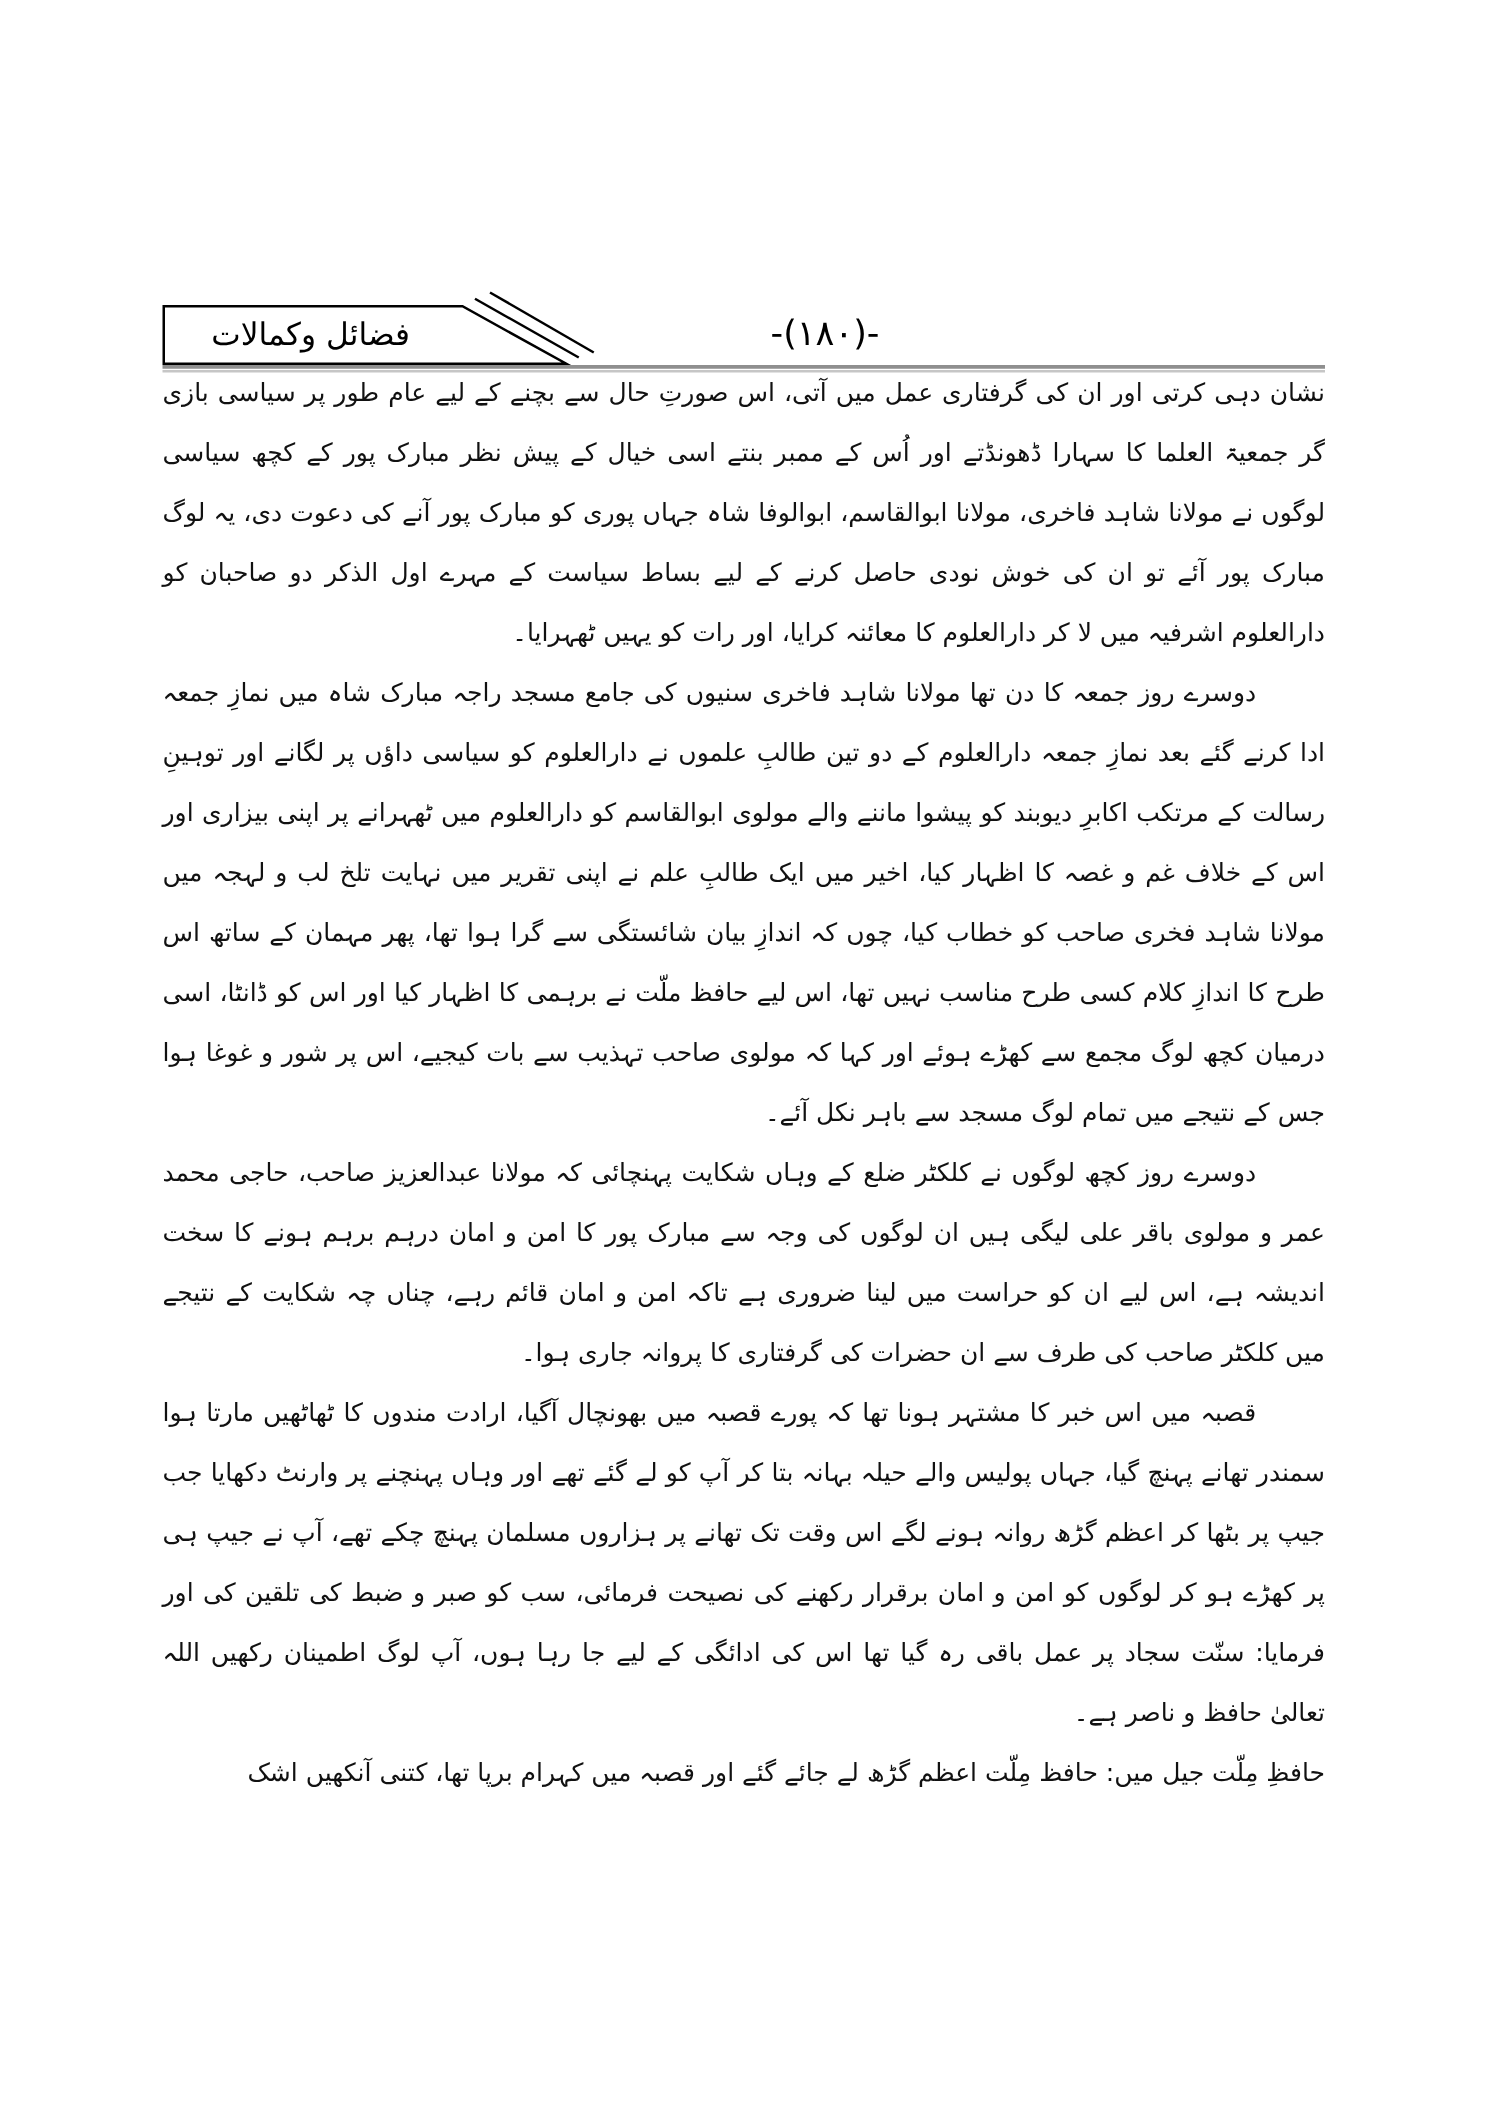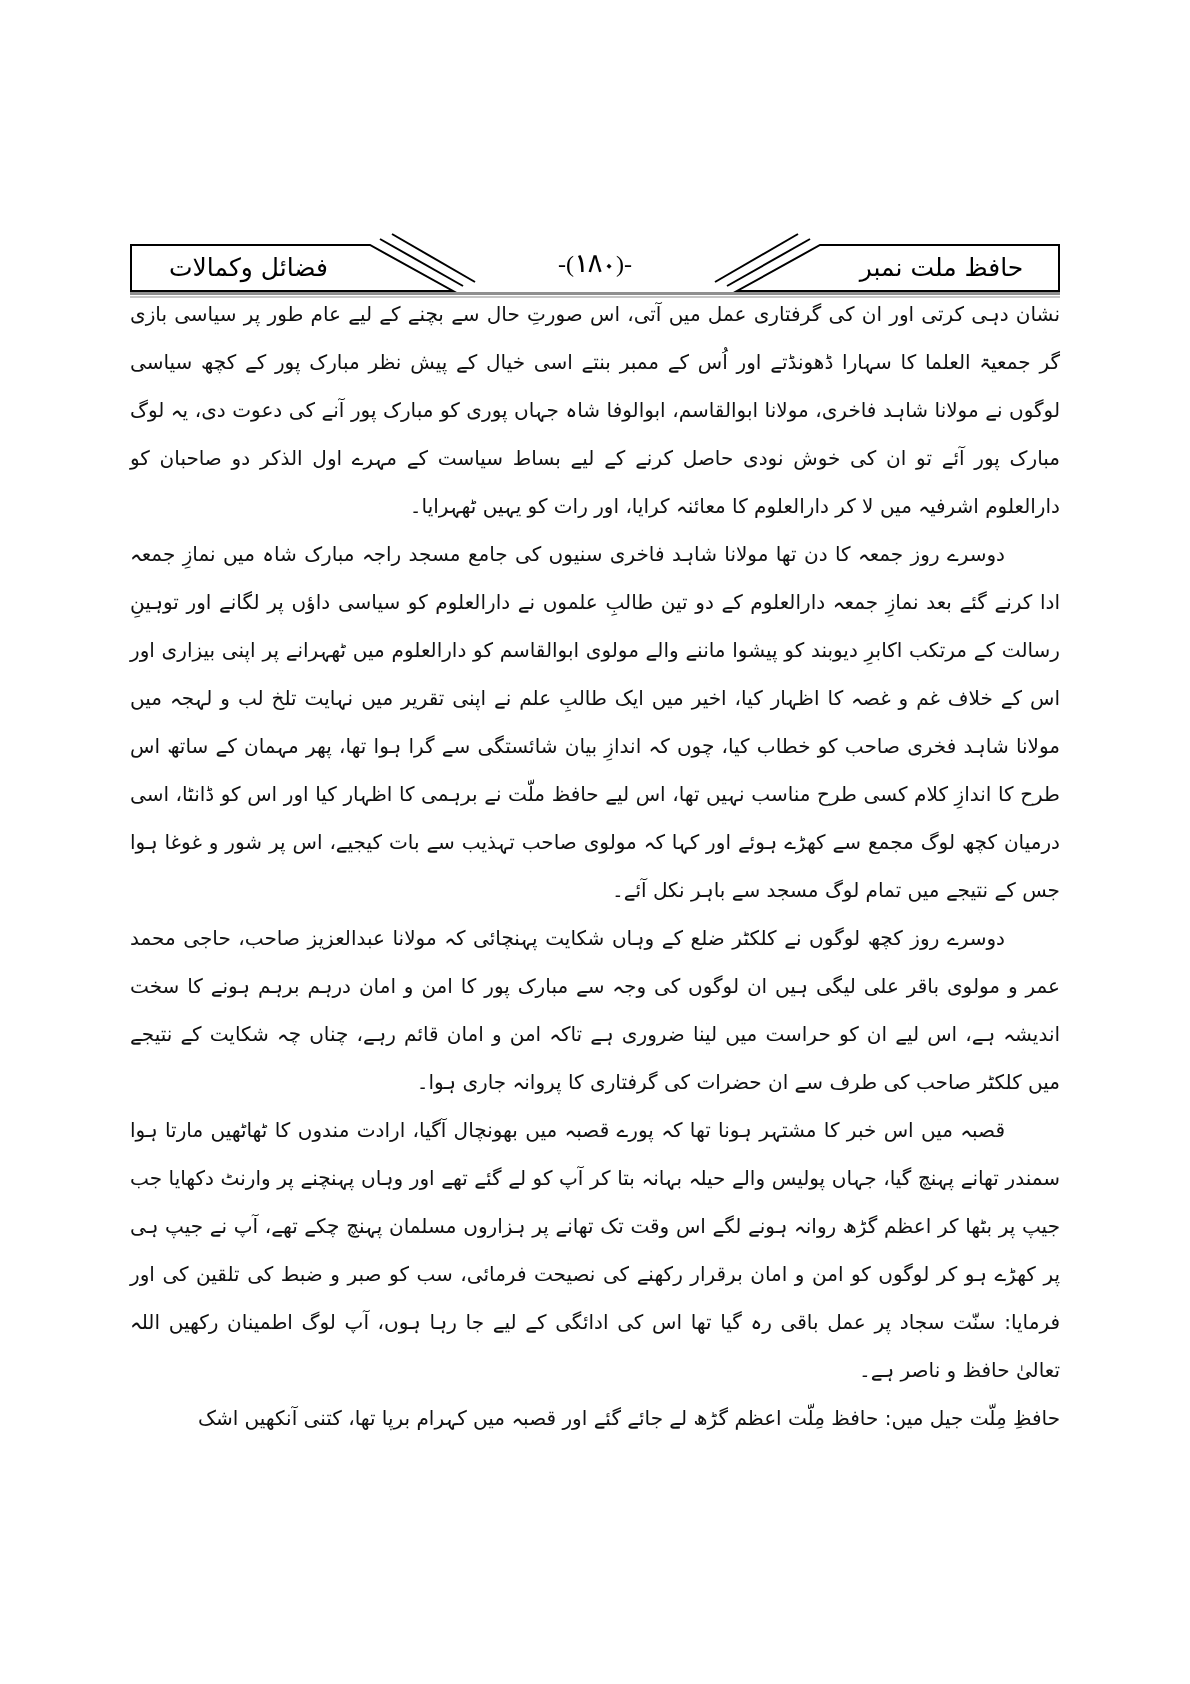--- a/index.html
+++ b/index.html
@@ -12,42 +12,41 @@
   .page {
     position: relative;
     width: 1190px; height: 1684px;
     overflow: hidden;
     background: #ffffff;
   }
 
   
   .header-band {
     position: absolute; left: 130px; top: 240px;
-    width: 930px; height: 60px;
+    width: 1060px; height: 60px;
   }
   .tab { position: absolute; top: 0; width: 330px; height: 58px; }
   .tab-left  { left: 0; }
   .tab-right { right: 0; }
   .tab svg { position: absolute; left: 0; top: 0; overflow: visible; }
   .tab-label {
     position: absolute; top: 8px;
     font-size: 25px; line-height: 40px;
     direction: rtl; text-align: center;
     white-space: nowrap;
     color: #000;
   }
   .tab-left  .tab-label { left: 6px;  width: 225px; }
   .tab-right .tab-label { right: 6px; width: 225px; }
 
   .page-num {
     position: absolute; left: 0; right: 0; top: 10px;
     text-align: center;
-    font-size: 24px; letter-spacing: 1px;
+    font-size: 28px; letter-spacing: 1px;
     color: #000;
-    font-family: Liberation Serif, serif;
   }
 
   .header-rule {
     position: absolute; left: 130px; top: 292px; width: 930px;
   }
   .header-rule .r1 { height: 3px; background: #8f8f8f; }
   .header-rule .r2 { height: 2px; background: #c6c6c6; margin-top: 1px; }
 
   
   .body-text {
@@ -71,28 +70,20 @@
 
     <div class="tab tab-left">
       <svg width="330" height="58" viewBox="0 0 330 58">
         <polygon points="1,5 240,5 323,51 1,51" fill="none" stroke="#000" stroke-width="2"></polygon>
         <line x1="250" y1="-1" x2="333" y2="46" stroke="#000" stroke-width="2"></line>
         <line x1="262" y1="-6" x2="345" y2="42" stroke="#000" stroke-width="2"></line>
       </svg>
       <span class="tab-label" dir="rtl">فضائل وکمالات</span>
     </div>
 
-    <div class="tab tab-right">
-      <svg width="330" height="58" viewBox="0 0 330 58">
-        <polygon points="329,5 90,5 7,51 329,51" fill="none" stroke="#000" stroke-width="2"></polygon>
-        <line x1="80" y1="-1" x2="-3" y2="46" stroke="#000" stroke-width="2"></line>
-        <line x1="68" y1="-6" x2="-15" y2="42" stroke="#000" stroke-width="2"></line>
-      </svg>
-      <span class="tab-label" dir="rtl">حافظ ملت نمبر</span>
-    </div>
 
     <div class="page-num">-(۱۸۰)-</div>
   </div>
 
   <div class="header-rule">
     <div class="r1"></div>
     <div class="r2"></div>
   </div>
 
   <div class="body-text">

